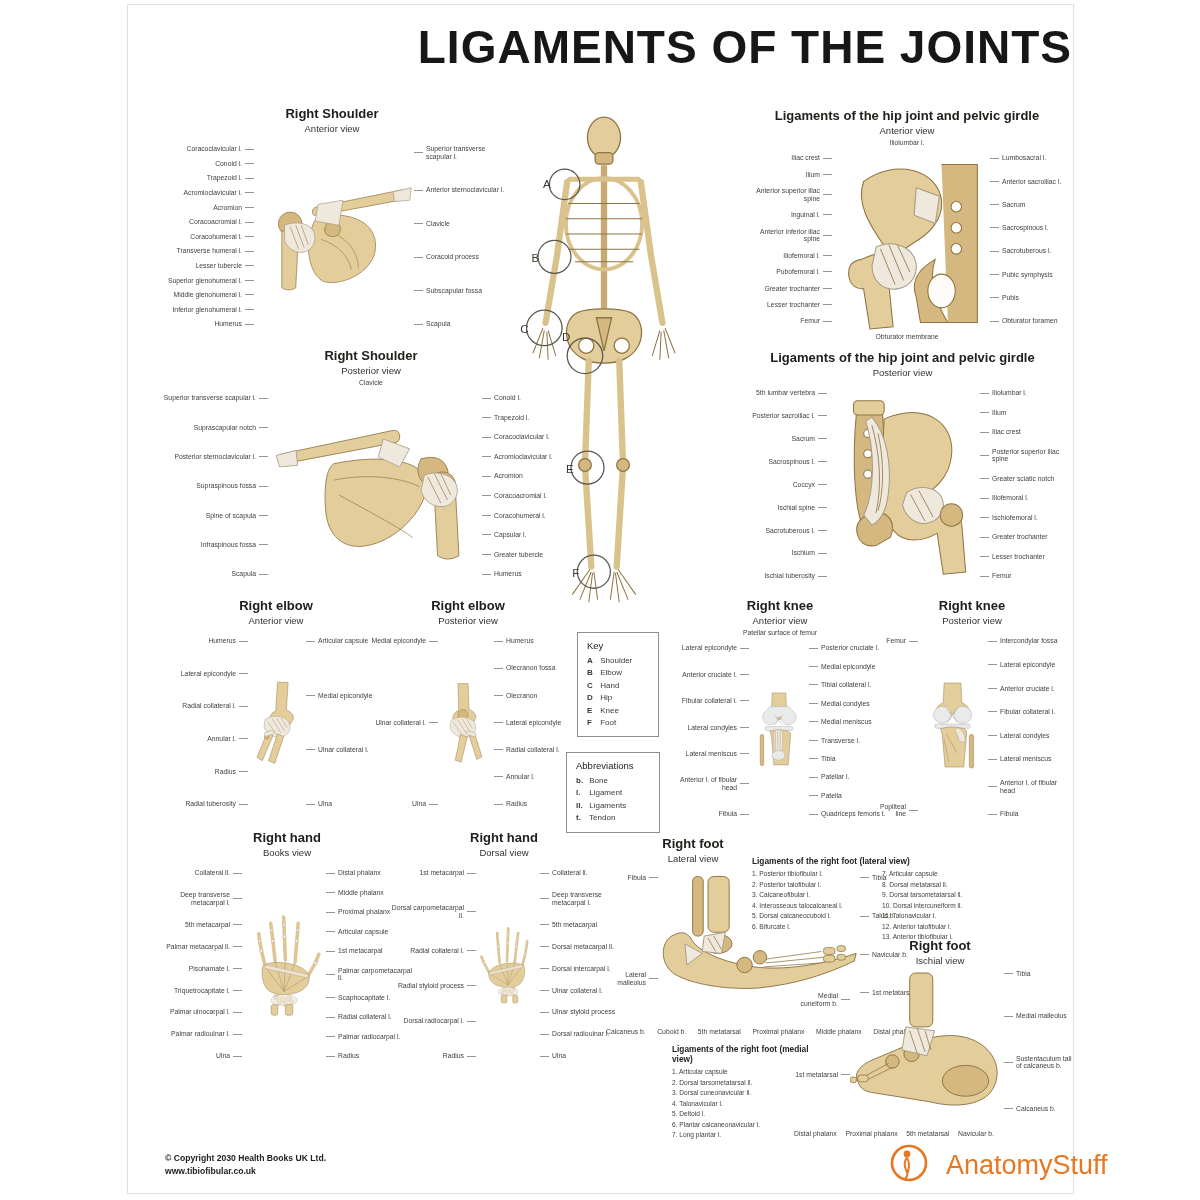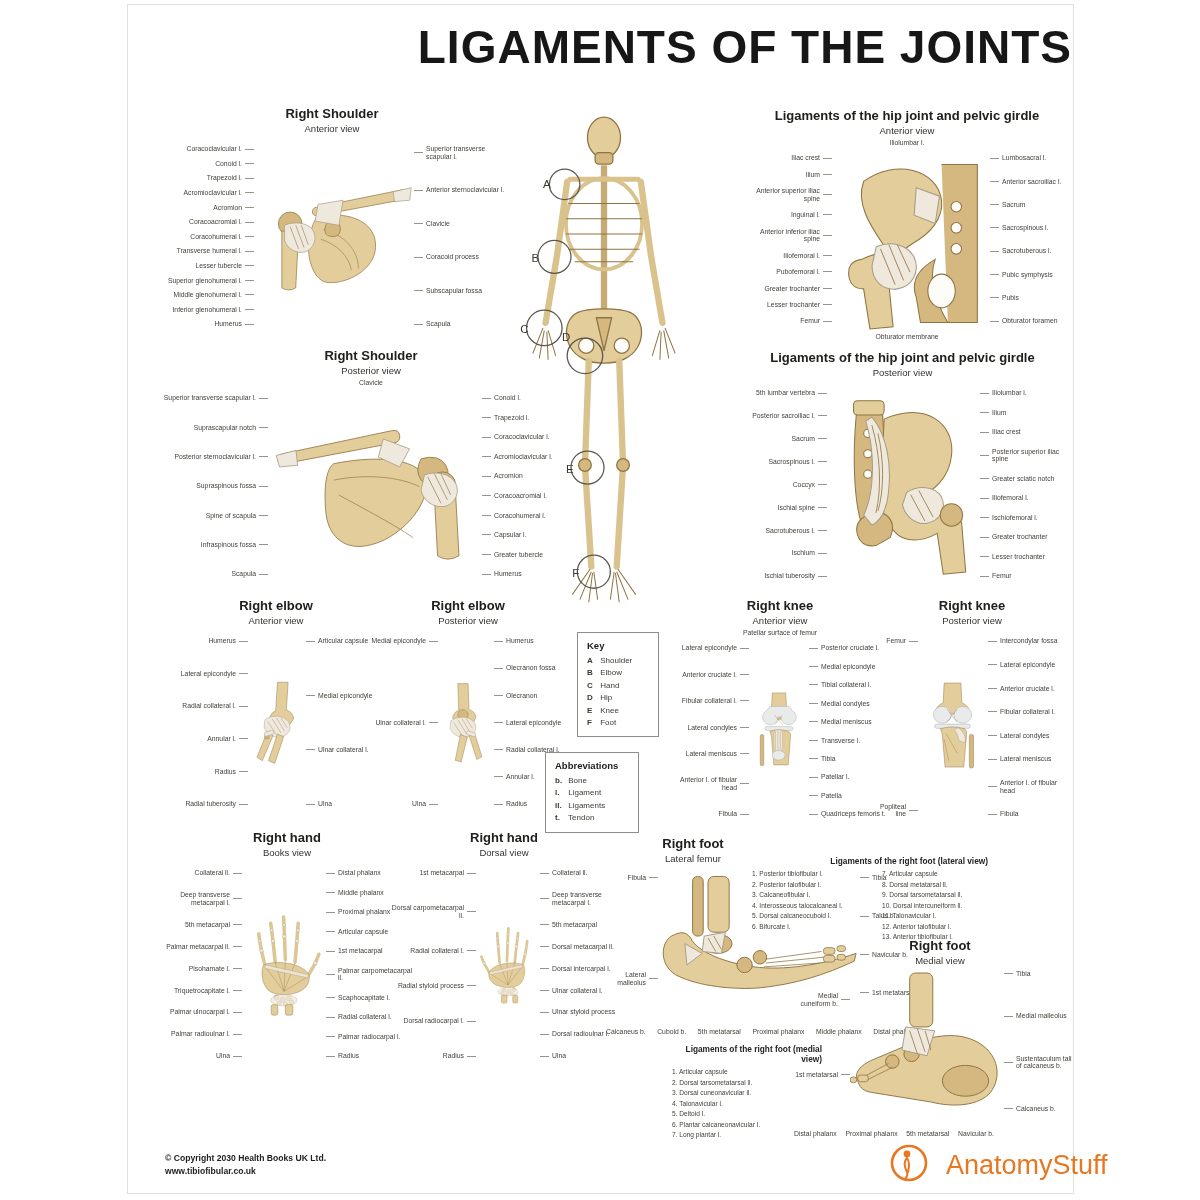--- a/index.html
+++ b/index.html
@@ -22,25 +22,25 @@
         background:#9a9488;margin-left:3px;flex:none;}
   .labels.right{text-align:left;align-items:flex-start;}
   .labels.right .label::before{content:"";display:inline-block;width:9px;height:1px;
         background:#9a9488;margin-right:3px;flex:none;}
   .labels.row{flex-direction:row;justify-content:space-between;padding:2px 6px;}
   .labels.row .label{white-space:normal;max-width:58px;text-align:center;}
   .label-top,.label-bottom{font-size:6.8px;color:#45423b;text-align:center;}
   .art{flex:1;position:relative;min-width:0;}
   .art svg{position:absolute;inset:0;width:100%;height:100%;}
   .kbox{position:absolute;border:1px solid #8f8d88;background:#fff;padding:7px 9px;}
-  .kbox .bt{font-weight:bold;font-size:9.5px;margin-bottom:4px;color:#222;}
+  .kbox .bt{font-weight:normal;font-size:9.5px;margin-bottom:4px;color:#222;}
   .kbox .items{font-size:8px;line-height:1.55;}
   .kbox .items b{display:inline-block;min-width:11px;font-size:8px;}
   .list-block{position:absolute;}
-  .list-block .bt{font-weight:bold;font-size:8.3px;color:#222;margin-bottom:3px;text-align:right;}
+  .list-block .bt{font-weight:bold;font-size:8.3px;color:#222;margin-bottom:3px;}
   .list-cols{display:flex;gap:10px;}
   .list-col{font-size:6.6px;line-height:1.6;color:#45423b;}
   .footer-copy{position:absolute;left:165px;top:1152px;font-size:8.6px;font-weight:bold;
         color:#222;line-height:1.5;}
   .logo{position:absolute;left:888px;top:1142px;display:flex;align-items:center;gap:16px;}
   .logo .logo-text{font-size:27px;color:#e87722;font-weight:normal;letter-spacing:0px;}
   .bone{fill:#e3cd9b;stroke:#8f7443;stroke-width:1;}
   .bone2{fill:#d4b87f;stroke:#8f7443;stroke-width:1;}
   .lig{fill:#efe9dd;stroke:#a89c86;stroke-width:1;}
   .cart{fill:#e9ebea;stroke:#a2a7a9;stroke-width:1;}
@@ -355,21 +355,21 @@
     <div class="items">
         <div class="label"><b>A</b> Shoulder</div>
         <div class="label"><b>B</b> Elbow</div>
         <div class="label"><b>C</b> Hand</div>
         <div class="label"><b>D</b> Hip</div>
         <div class="label"><b>E</b> Knee</div>
         <div class="label"><b>F</b> Foot</div>
       </div>
   </div>
 
-  <div class="kbox" style="left:545px;top:752px;width:74px;">
+  <div class="kbox" style="left:566px;top:752px;width:74px;">
     <div class="bt">Abbreviations</div>
     <div class="items">
         <div class="label"><b>b.</b> Bone</div>
         <div class="label"><b>l.</b> Ligament</div>
         <div class="label"><b>ll.</b> Ligaments</div>
         <div class="label"><b>t.</b> Tendon</div>
       </div>
   </div>
 
   <div class="panel" style="left:663px;top:598px;width:234px;height:228px;">
@@ -579,21 +579,21 @@
           <div class="label">Dorsal radioulnar l.</div>
           <div class="label">Ulna</div>
         </div>
     </div>
   </div>
 
 
   <div class="panel" style="left:618px;top:836px;width:150px;height:24px;">
     <div class="panel-head">
       <div class="t">Right foot</div>
-      <div class="s">Lateral femur</div>
+      <div class="s">Lateral view</div>
     </div>
   </div>
 
   <div class="panel" style="left:600px;top:866px;width:322px;height:172px;">
     <div class="panel-body">
       <div class="labels left" style="width:58px;padding-bottom:40px;">
           <div class="label">Fibula</div>
           <div class="label">Lateral malleolus</div>
         </div>
       <div class="art">
@@ -652,21 +652,21 @@
           <div class="label">11. Talonavicular l.</div>
           <div class="label">12. Anterior talofibular l.</div>
           <div class="label">13. Anterior tibiofibular l.</div>
         </div>
     </div>
   </div>
 
   <div class="panel" style="left:880px;top:938px;width:120px;height:24px;">
     <div class="panel-head">
       <div class="t">Right foot</div>
-      <div class="s">Medial view</div>
+      <div class="s">Ischial view</div>
     </div>
   </div>
 
   <div class="panel" style="left:788px;top:962px;width:286px;height:178px;">
     <div class="panel-body">
       <div class="labels left" style="width:62px;padding-top:30px;padding-bottom:50px;">
           <div class="label">Medial cuneiform b.</div>
           <div class="label">1st metatarsal</div>
         </div>
       <div class="art">

